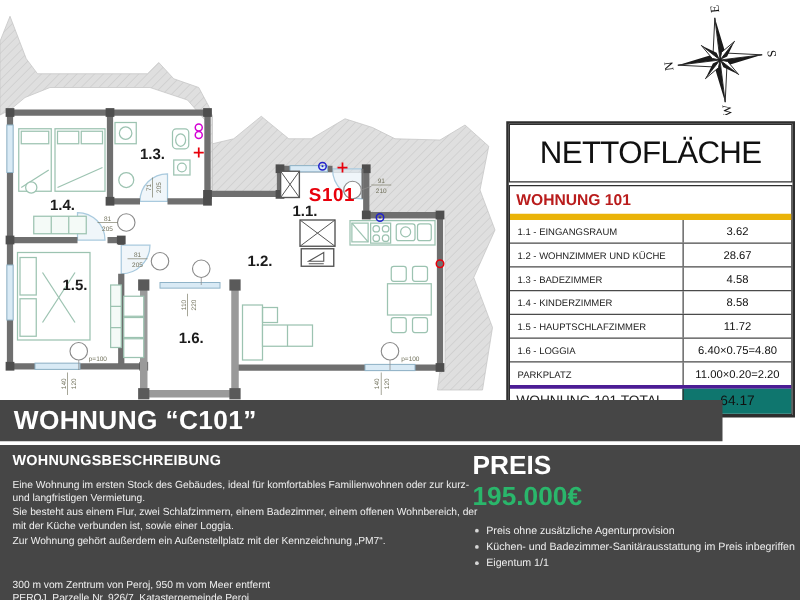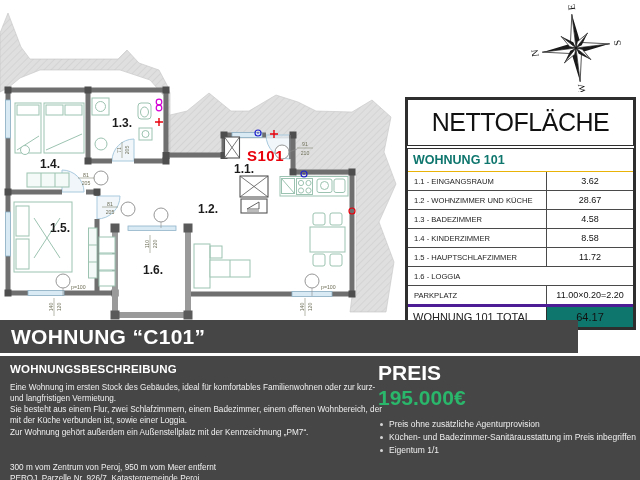--- a/index.html
+++ b/index.html
@@ -5,21 +5,21 @@
   html,body{margin:0;padding:0;background:#888;}
   .page{position:relative;width:640px;height:480px;background:#ffffff;overflow:hidden;
         font-family:"Liberation Sans",sans-serif;}
 
   
   .area-table{position:absolute;left:405px;top:97px;width:231px;background:#fff;
               border:2px solid #2e2e2e;padding:0;display:flex;flex-direction:column;gap:2px;box-sizing:border-box;}
   .tbl-title{border:1px solid #2e2e2e;height:45px;display:flex;align-items:center;justify-content:center;
              font-size:25px;letter-spacing:-0.5px;color:#111;}
   .tbl-body{border:1px solid #2e2e2e;}
-  .tbl-header{font-weight:bold;font-size:12.5px;padding:4px 5px;border-bottom:1px solid #eab308;color:#0f766e;}
+  .tbl-header{font-weight:bold;font-size:12.5px;padding:4px 5px;border-bottom:5px solid #eab308;color:#b91c1c;}
   .tbl-row{display:flex;border-bottom:1px solid #4a4a4a;align-items:stretch;}
   .tbl-row.last{border-bottom:none;}
   .tbl-label{flex:1;font-size:7.6px;padding:5px 6px 4px;color:#222;}
   .tbl-value{width:86px;border-left:1px solid #4a4a4a;display:flex;align-items:center;justify-content:center;
              font-size:9px;color:#111;}
   .tbl-total{display:flex;border-top:3px solid #4c1d95;font-weight:normal;}
   .tbl-total .tbl-label{font-size:11px;padding:4px 5px 4px;}
   .tbl-total .tbl-value{background:#0f766e;font-size:11px;border-left:1px solid #2e2e2e;}
 
   
@@ -313,20 +313,21 @@
       <div class="tbl-row">
         <div class="tbl-label">1.4 - KINDERZIMMER</div>
         <div class="tbl-value">8.58</div>
       </div>
       <div class="tbl-row">
         <div class="tbl-label">1.5 - HAUPTSCHLAFZIMMER</div>
         <div class="tbl-value">11.72</div>
       </div>
       <div class="tbl-row">
         <div class="tbl-label">1.6 - LOGGIA</div>
+        <div class="tbl-value">6.40×0.75=4.80</div>
       </div>
       <div class="tbl-row last">
         <div class="tbl-label">PARKPLATZ</div>
         <div class="tbl-value">11.00×0.20=2.20</div>
       </div>
       <div class="tbl-total">
         <div class="tbl-label">WOHNUNG 101 TOTAL</div>
         <div class="tbl-value">64.17</div>
       </div>
     </div>

